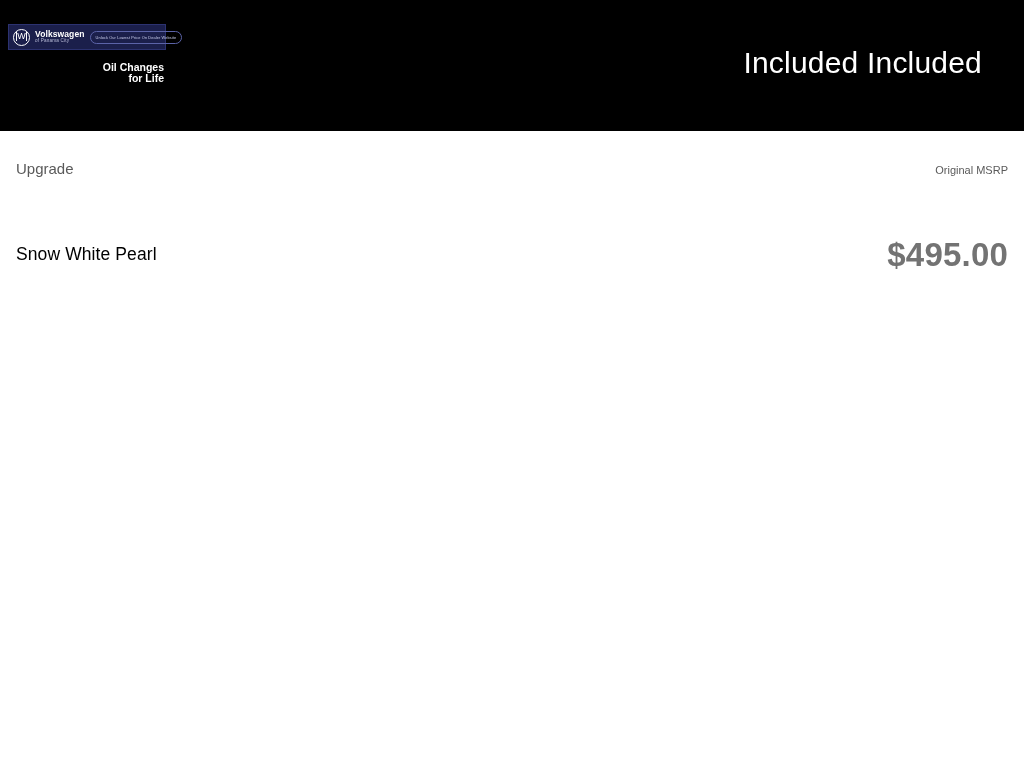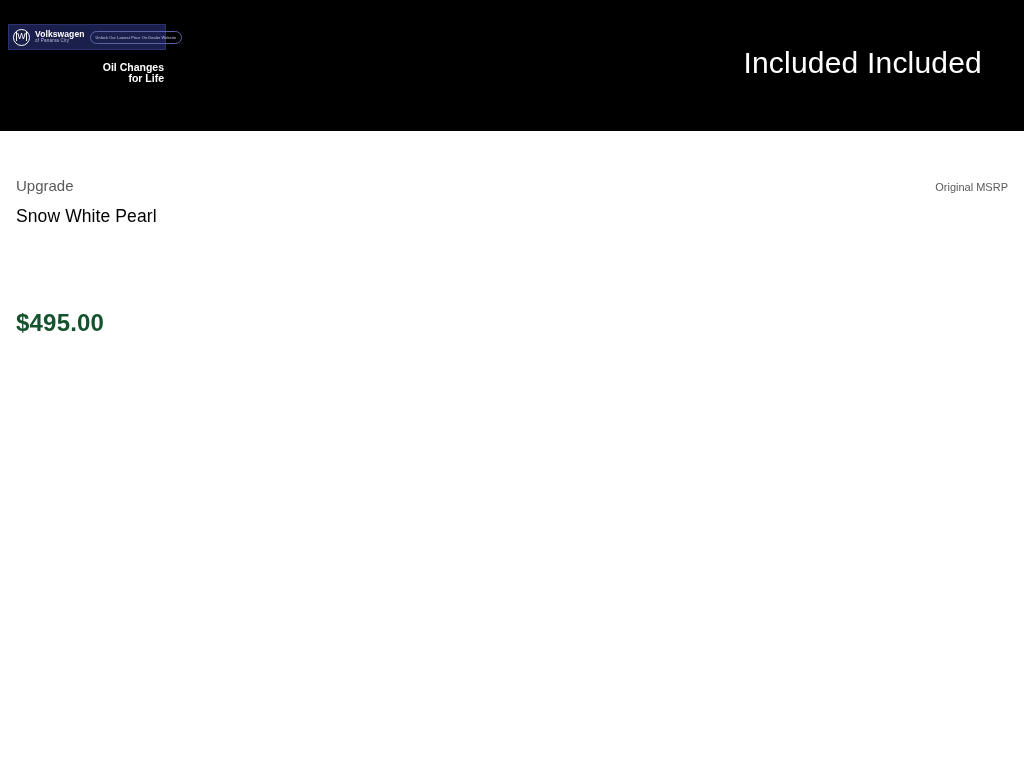--- a/index.html
+++ b/index.html
@@ -136,52 +136,51 @@
   .content {
     position: relative;
     padding: 0 16px;
     box-sizing: border-box;
   }
 
   .col-head {
     display: flex;
     justify-content: space-between;
     align-items: baseline;
-    padding-top: 46px;
+    padding-top: 29px;
   }
   .col-head-left {
     color: #5a5a5a;
     font-size: 15px;
   }
   .col-head-right {
     color: #5a5a5a;
     font-size: 11px;
   }
 
   .rows {
     margin-top: 12px;
   }
 
   .row {
     display: flex;
     justify-content: space-between;
-    align-items: flex-start;
+    align-items: center;
     height: 131px;
-    flex-direction: column;
   }
 
   .row-name {
     color: #000000;
     font-size: 17.5px;
     letter-spacing: 0.1px;
   }
 
   .row-price {
-    color: #14532d;
-    font-size: 24px;
+    color: #737373;
+    font-size: 33px;
     font-weight: bold;
     letter-spacing: 0.2px;
   }
 </style>
 </head>
 <body>
 
 <div class="page">
 
   <div class="header">

